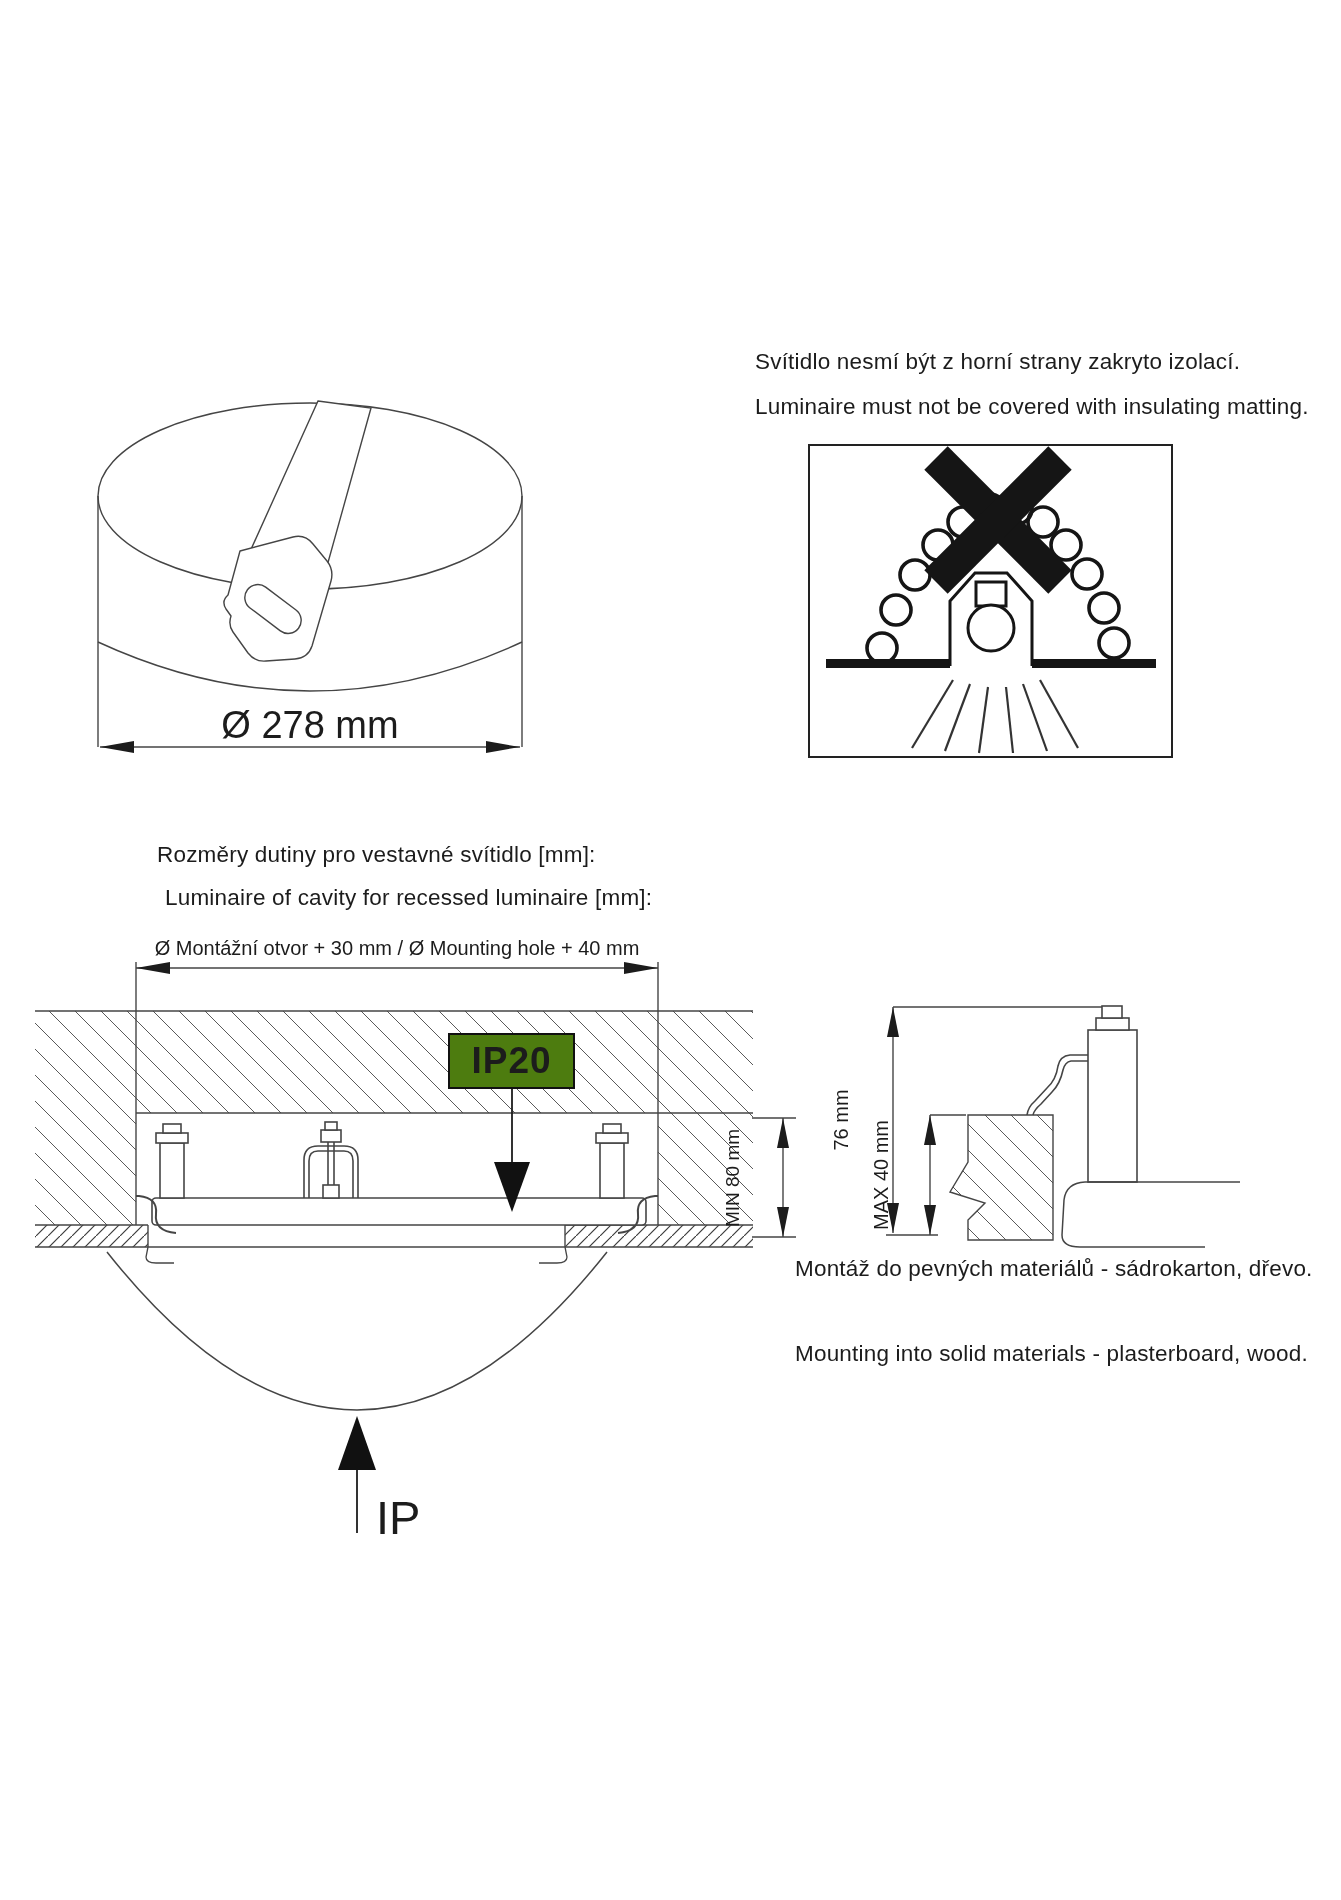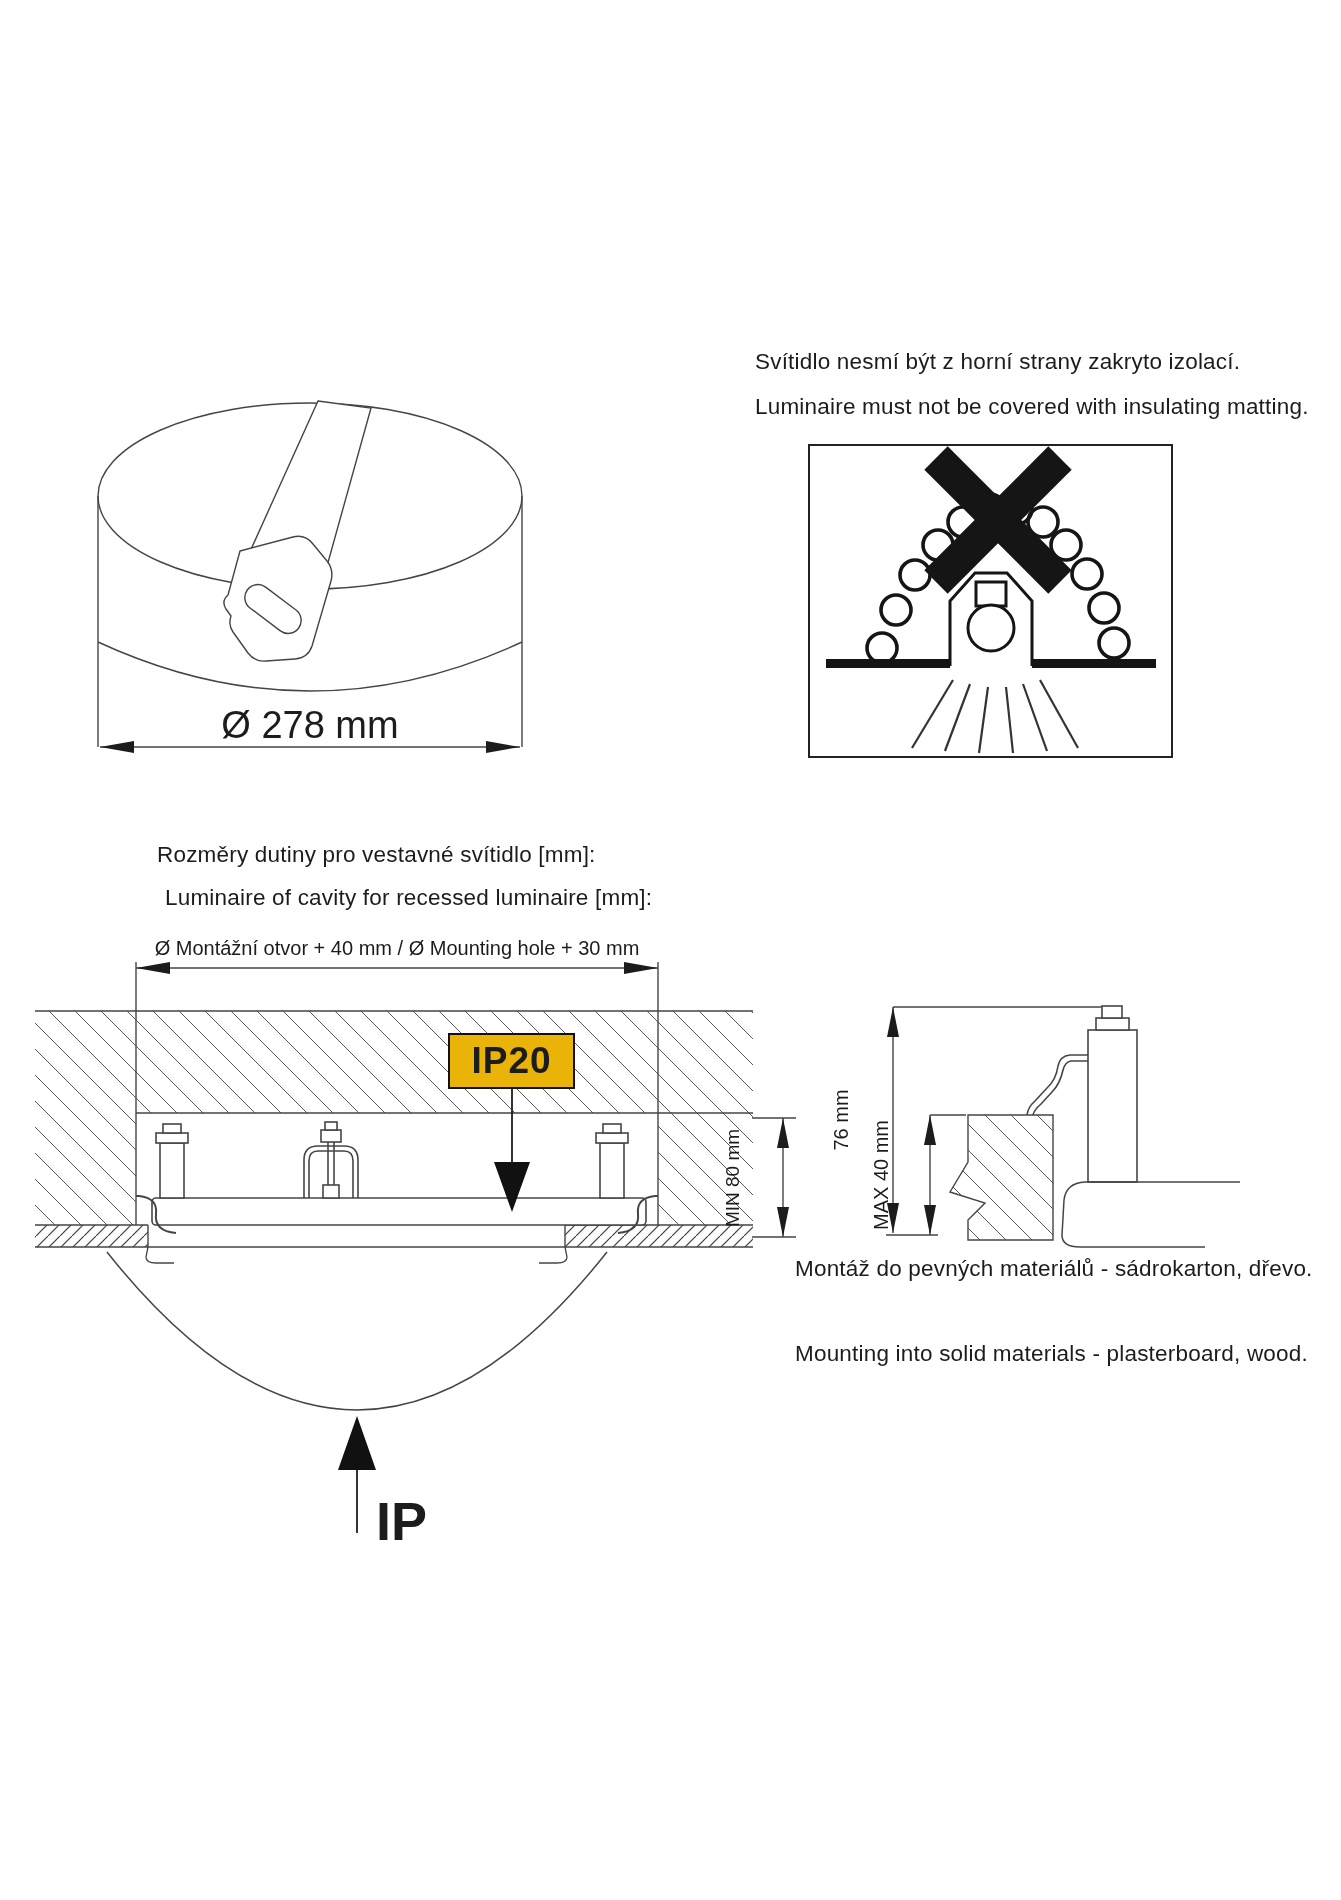--- a/index.html
+++ b/index.html
@@ -6,23 +6,23 @@
   .page{position:relative;width:1341px;height:1900px;background:#fff;overflow:hidden;
         font-family:"Liberation Sans","DejaVu Sans",sans-serif;color:#1c1c1c;}
   svg.art{position:absolute;left:0;top:0;}
   .lbl{position:absolute;white-space:nowrap;color:#1c1c1c;}
   .note{font-size:22.5px;letter-spacing:0.2px;}
   .dim-big{font-size:38px;}
   .dim-mid{font-size:20px;}
   .center{text-align:center;}
   .rot{transform:rotate(-90deg);transform-origin:0 100%;text-align:center;}
   .ip20-badge{position:absolute;left:448px;top:1033px;width:123px;height:52px;
-              border:2.5px solid #111;background:#eab308;font-size:37px;font-weight:bold;
+              border:2.5px solid #111;background:#4d7c0f;font-size:37px;font-weight:bold;
               text-align:center;line-height:52px;letter-spacing:1px;}
-  .ip-big{font-size:54px;font-weight:bold;}
+  .ip-big{font-size:47px;font-weight:normal;}
 </style>
 </head>
 <body>
 
 <div class="page">
 
   <svg class="art" width="1341" height="1900" viewBox="0 0 1341 1900">
     <defs>
       <pattern id="hatchA" patternUnits="userSpaceOnUse" width="26" height="26">
         <path d="M -3,-3 L 29,29" stroke="#5a5a5a" stroke-width="1"></path>
@@ -187,21 +187,21 @@
   </svg>
 
   <div class="lbl note" style="left:755px;top:394px;">Luminaire must not be covered with insulating matting.</div>
   <div class="lbl note" style="left:755px;top:349px;">Svítidlo nesmí být z horní strany zakryto izolací.</div>
 
   <div class="lbl dim-big center" style="left:135px;top:704px;width:350px;">Ø 278 mm</div>
 
   <div class="lbl note" style="left:157px;top:842px;">Rozměry dutiny pro vestavné svítidlo [mm]:</div>
   <div class="lbl note" style="left:165px;top:885px;">Luminaire of cavity for recessed luminaire [mm]:</div>
 
-  <div class="lbl dim-mid center" style="left:136px;top:937px;width:522px;">Ø Montážní otvor + 40 mm / Ø Mounting hole + 30 mm</div>
+  <div class="lbl dim-mid center" style="left:136px;top:937px;width:522px;">Ø Montážní otvor + 30 mm / Ø Mounting hole + 40 mm</div>
 
   <div class="ip20-badge">IP20</div>
 
   <div class="lbl dim-mid rot" style="left:750px;top:1210px;width:120px;height:28px;font-size:19px;">MIN 80 mm</div>
 
   <div class="lbl dim-mid rot" style="left:856px;top:1164px;width:140px;height:26px;">76 mm</div>
 
   <div class="lbl dim-mid rot" style="left:896px;top:1214px;width:130px;height:26px;">MAX 40 mm</div>
 
   <div class="lbl ip-big" style="left:376px;top:1490px;">IP</div>

